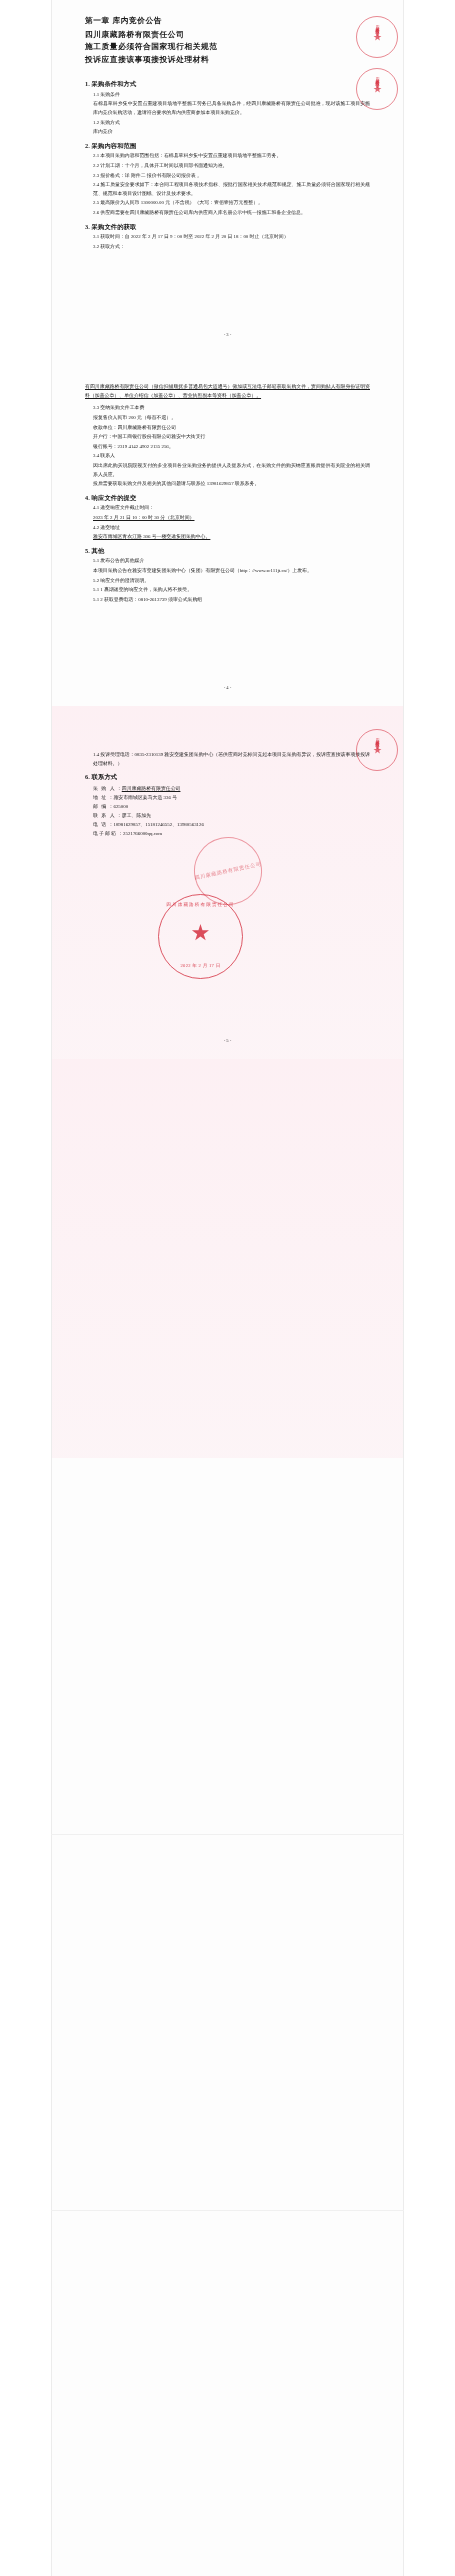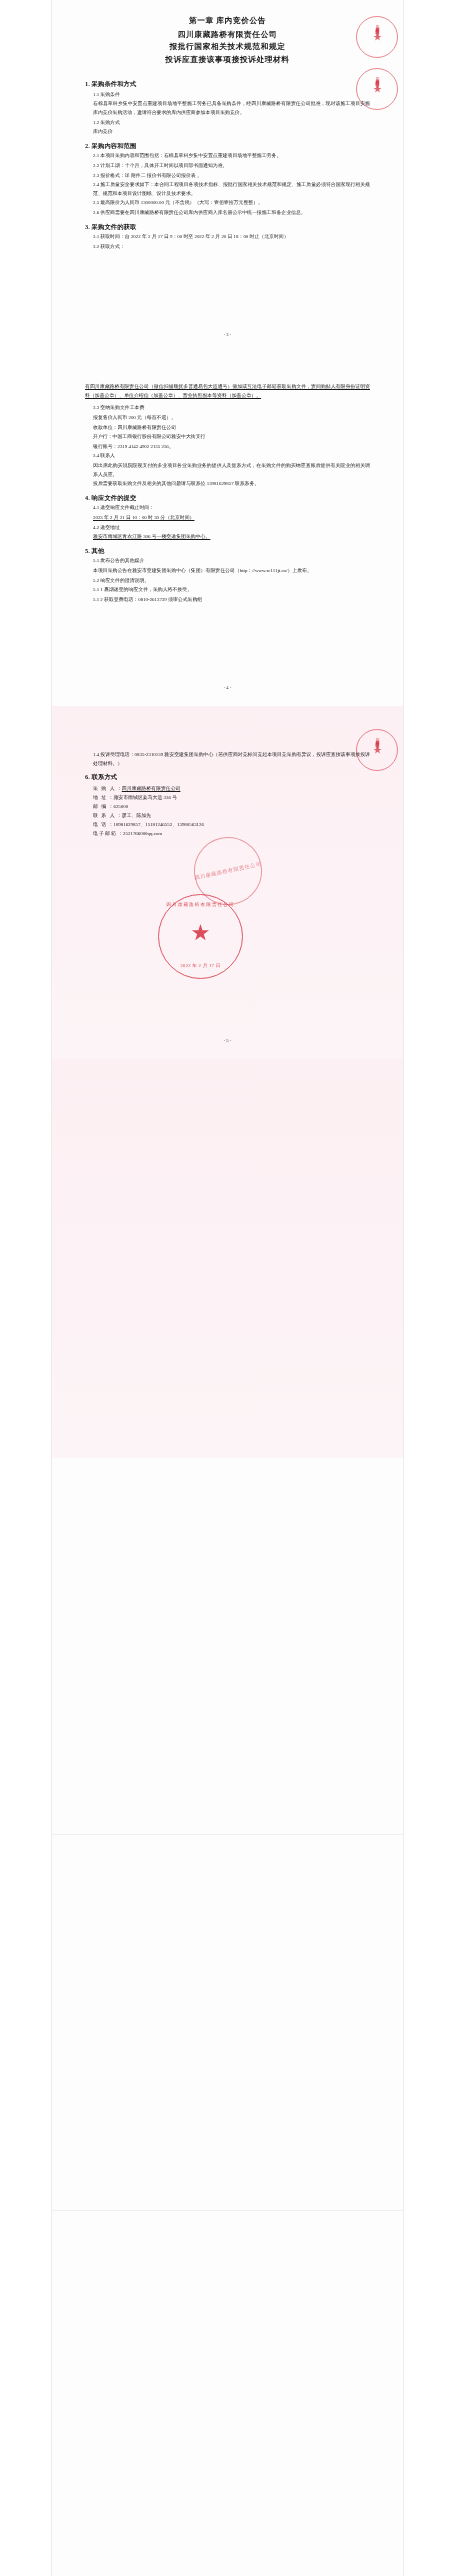--- a/index.html
+++ b/index.html
@@ -46,21 +46,20 @@
     background: #fdfdfd;
   }
   .inner {
     position: relative;
     padding: 15px 33px 5.7px 33px;
     height: 100%;
   }
 
   
   .title {
-    text-align: center;
     font-size: 7.7px;
     font-weight: bold;
     letter-spacing: 0.6px;
     line-height: 12.5px;
     margin: 0;
     font-family: Liberation Serif, serif;
   }
   .title.t1 { margin-bottom: 1.1px; }
   .h2 {
     font-size: 6.3px;
@@ -206,21 +205,21 @@
 <body>
 
 <div class="doc">
 
   <div class="page p1">
     <div class="sheet">
       <div class="inner">
 
         <h1 class="title t1">第一章  库内竞价公告</h1>
         <h1 class="title">四川康藏路桥有限责任公司</h1>
-        <h1 class="title">报批行国家相关技术规范和规定</h1>
+        <h1 class="title">施工质量必须符合国家现行相关规范</h1>
         <h1 class="title">投诉应直接该事项接投诉处理材料</h1>
 
         <div class="spacer16"></div>
 
         <div class="h2">1. 采购条件和方式</div>
         <p class="lvl2">1.1 采购条件</p>
         <p class="lvl3">石棉县草科乡集中安置点重建项目场地平整施工劳务已具备采购条件，经四川康藏路桥有限责任公司批准，现对该施工项目实施库内竞价采购活动，邀请符合要求的库内供应商参加本项目采购竞价。</p>
         <p class="lvl2">1.2 采购方式</p>
         <p class="lvl3">库内竞价</p>
 

